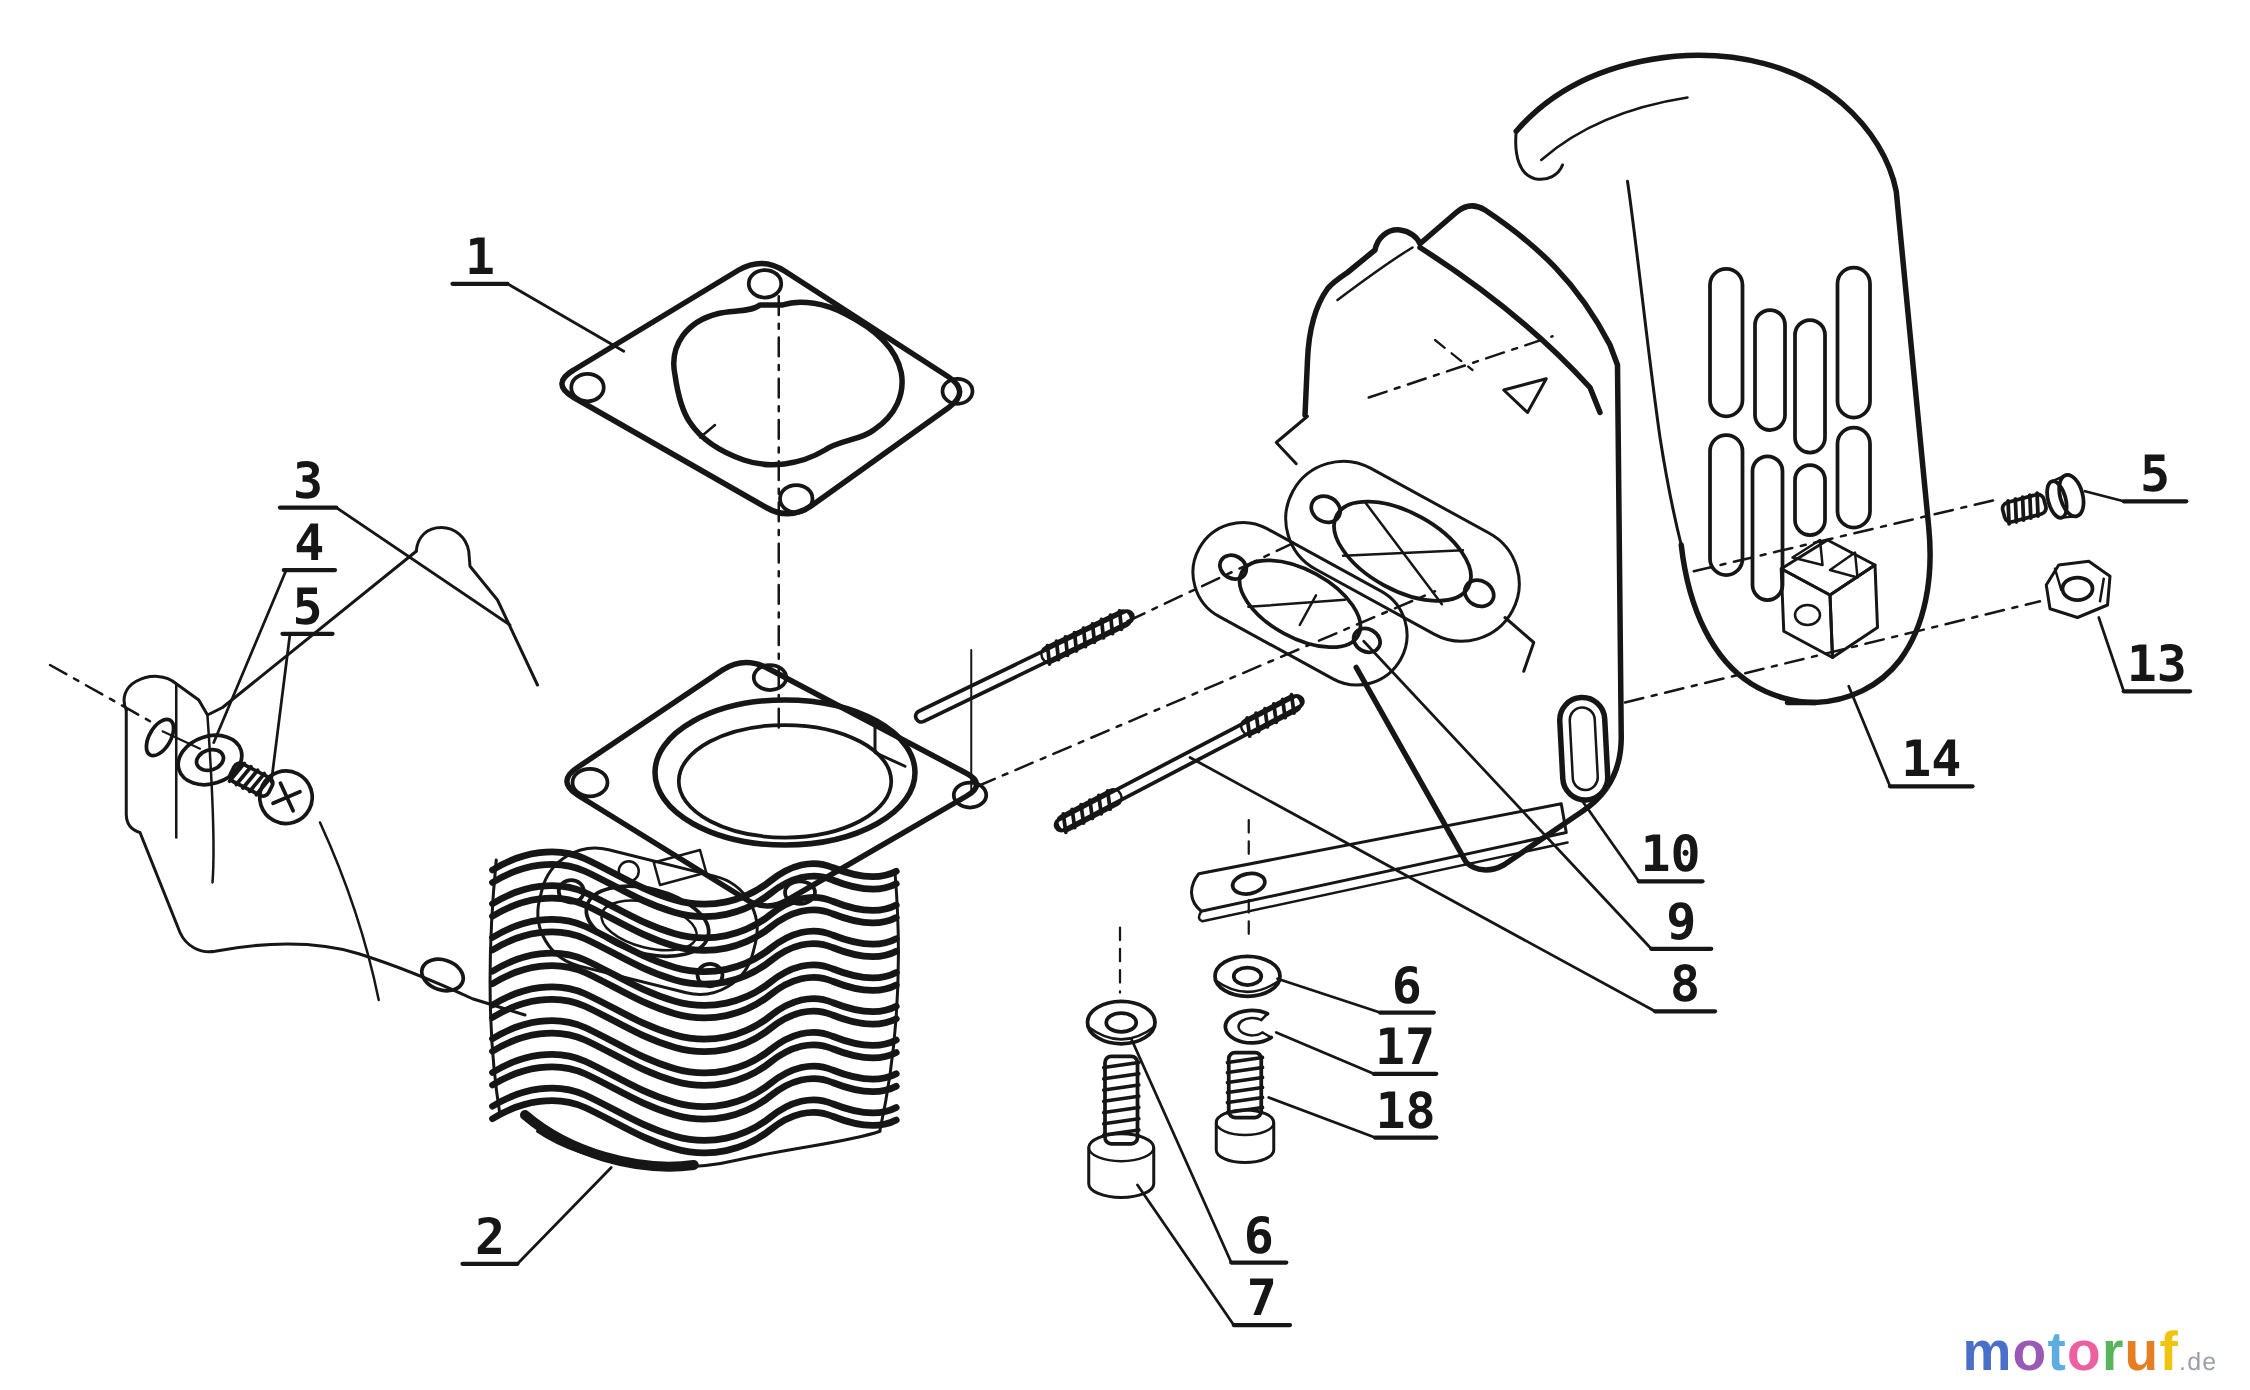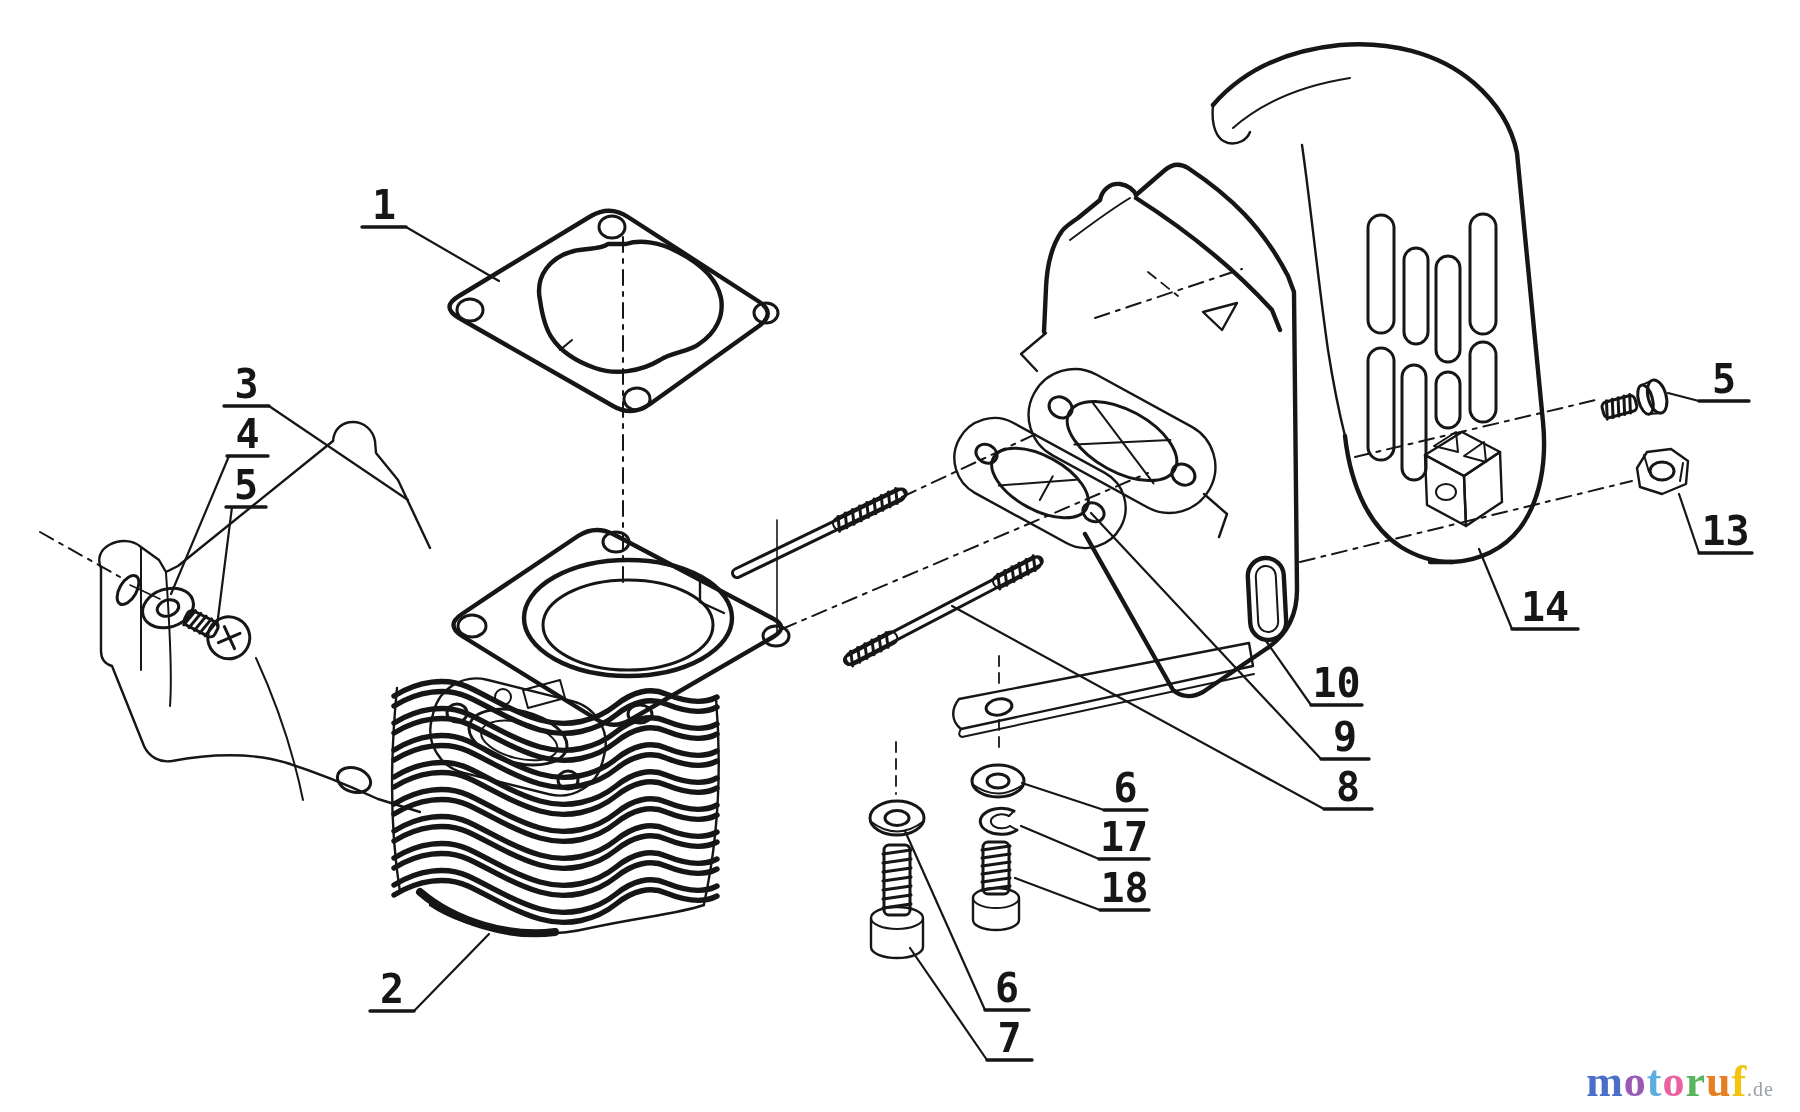--- a/index.html
+++ b/index.html
@@ -9,21 +9,21 @@
   svg path,svg rect,svg ellipse,svg circle,svg line,svg polyline{
       fill:none;stroke:#161616;stroke-width:3;stroke-linecap:round;stroke-linejoin:round;}
   .hair{stroke-width:1.6}.thin{stroke-width:2}.med{stroke-width:2.4}
   .bold{stroke-width:4.4}.xbold{stroke-width:5.4}.fat{stroke-width:8}
   .dashdot{stroke-width:2;stroke-dasharray:15 7 4 7}
   .dash{stroke-width:1.8;stroke-dasharray:10 7}
   .callout-underline{stroke-width:3.4}
   .callout-leader{stroke-width:2.2}
   text.callout-num{font:700 40px "DejaVu Sans Mono",monospace;fill:#161616;stroke:none;text-anchor:middle;}
   .watermark{position:absolute;right:26px;bottom:8px;
-      font-family:Liberation Serif, serif;font-size:44px;font-weight:600;letter-spacing:1px;line-height:1;margin-left:20px;}
+      font-family:Liberation Sans, sans-serif;font-size:44px;font-weight:600;letter-spacing:1px;line-height:1;margin-left:20px;}
   .watermark .suffix{font-size:20px;font-weight:400;}
 </style>
 </head>
 <body>
 
 <div class="stage">
 <svg id="dwg" width="1800" height="1112" viewBox="0 0 1800 1112">
 
   <g>
     <path class="dashdot" d="M623,237 L623,583"></path>

